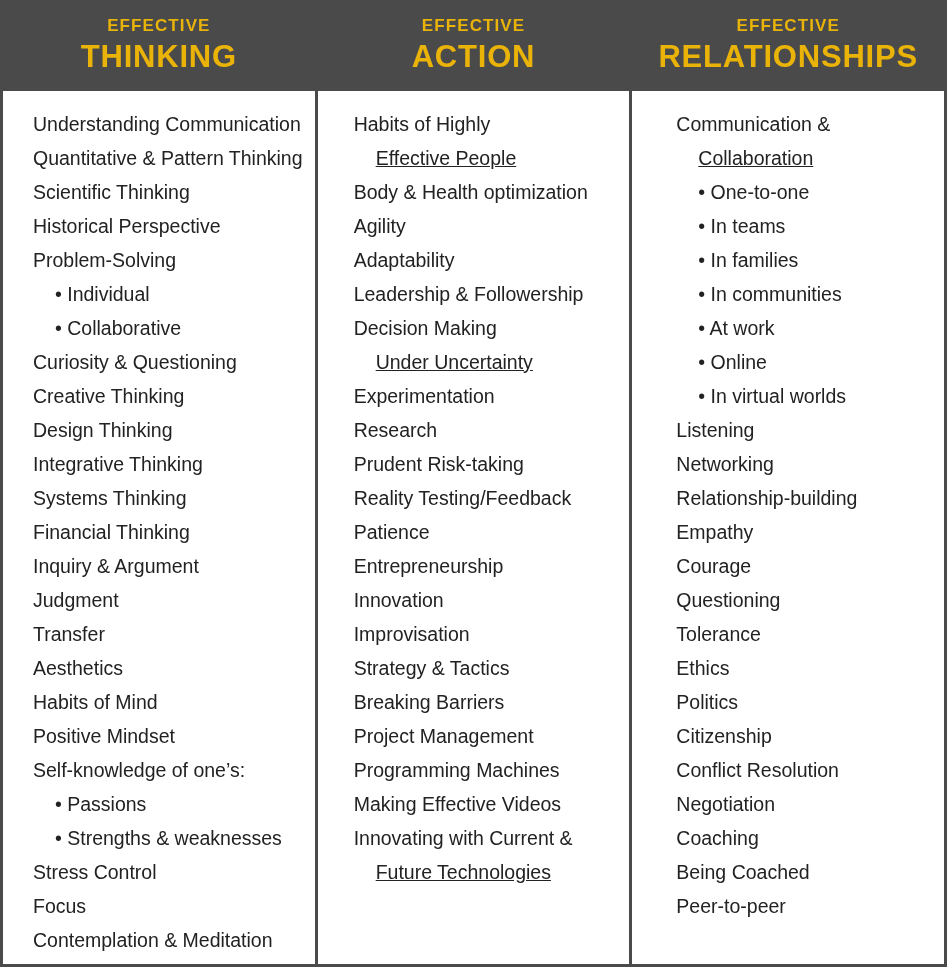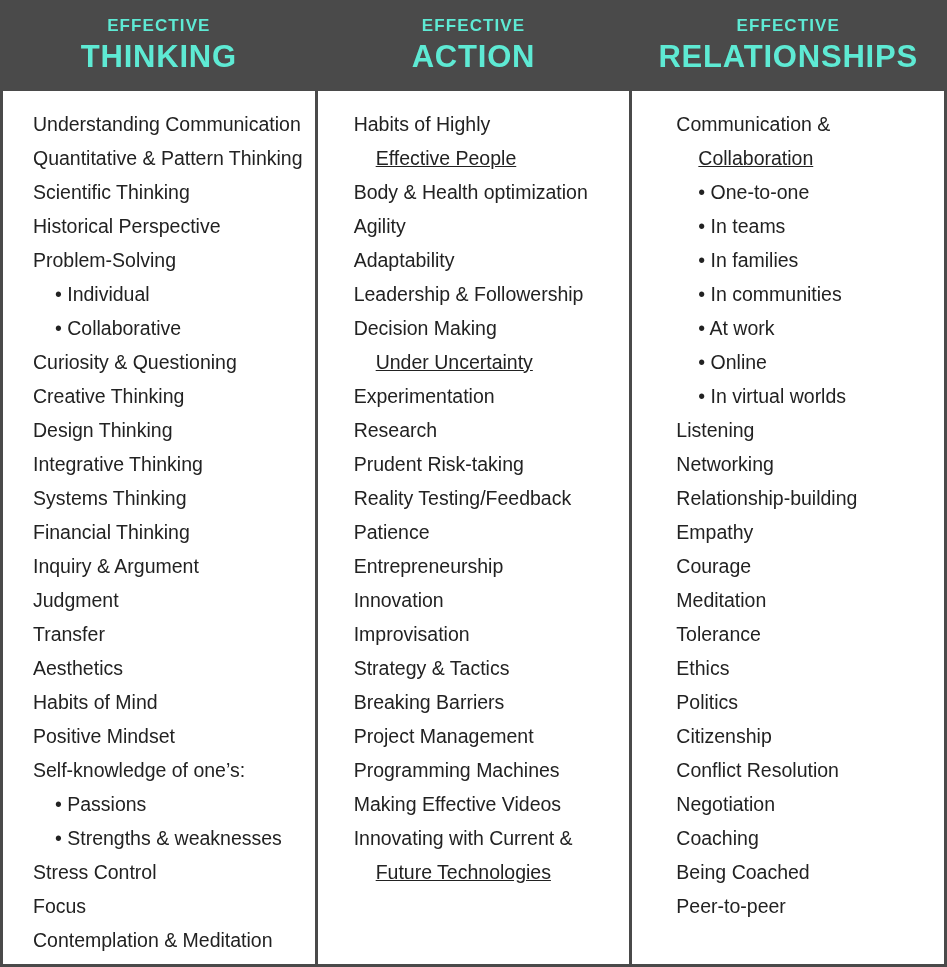--- a/index.html
+++ b/index.html
@@ -32,21 +32,21 @@
     box-sizing: border-box;
     min-width: 0;
   }
   .col-divider {
     width: 3px;
     background: #4a4a4a;
     flex: 0 0 3px;
   }
   .header {
     background: #4a4a4a;
-    color: #5eead4;
+    color: #eab308;
     text-align: center;
     padding: 14px 6px 16px 6px;
     box-sizing: border-box;
     height: 88px;
     display: flex;
     flex-direction: column;
     justify-content: center;
     align-items: center;
   }
   .header .line1 {
@@ -184,21 +184,21 @@
           <li class="bullet">• In families</li>
           <li class="bullet">• In communities</li>
           <li class="bullet">• At work</li>
           <li class="bullet">• Online</li>
           <li class="bullet">• In virtual worlds</li>
           <li>Listening</li>
           <li>Networking</li>
           <li>Relationship-building</li>
           <li>Empathy</li>
           <li>Courage</li>
-          <li>Meditation</li>
+          <li>Questioning</li>
           <li>Tolerance</li>
           <li>Ethics</li>
           <li>Politics</li>
           <li>Citizenship</li>
           <li>Conflict Resolution</li>
           <li>Negotiation</li>
           <li>Coaching</li>
           <li>Being Coached</li>
           <li>Peer-to-peer</li>
         </ul>

